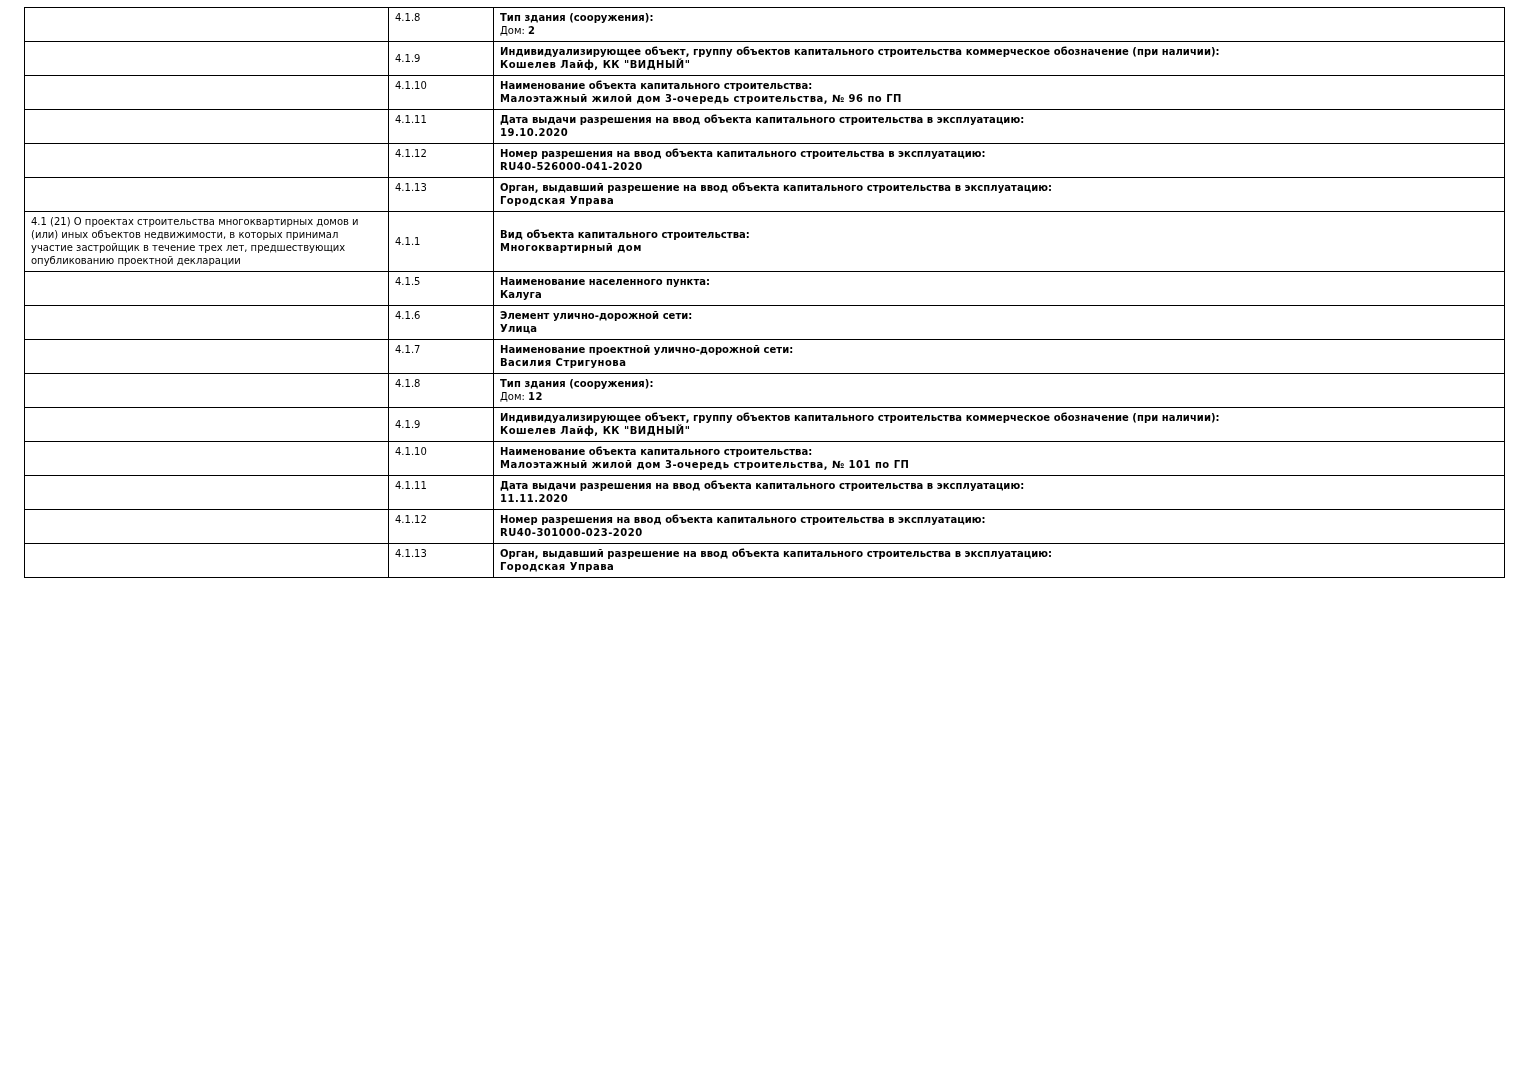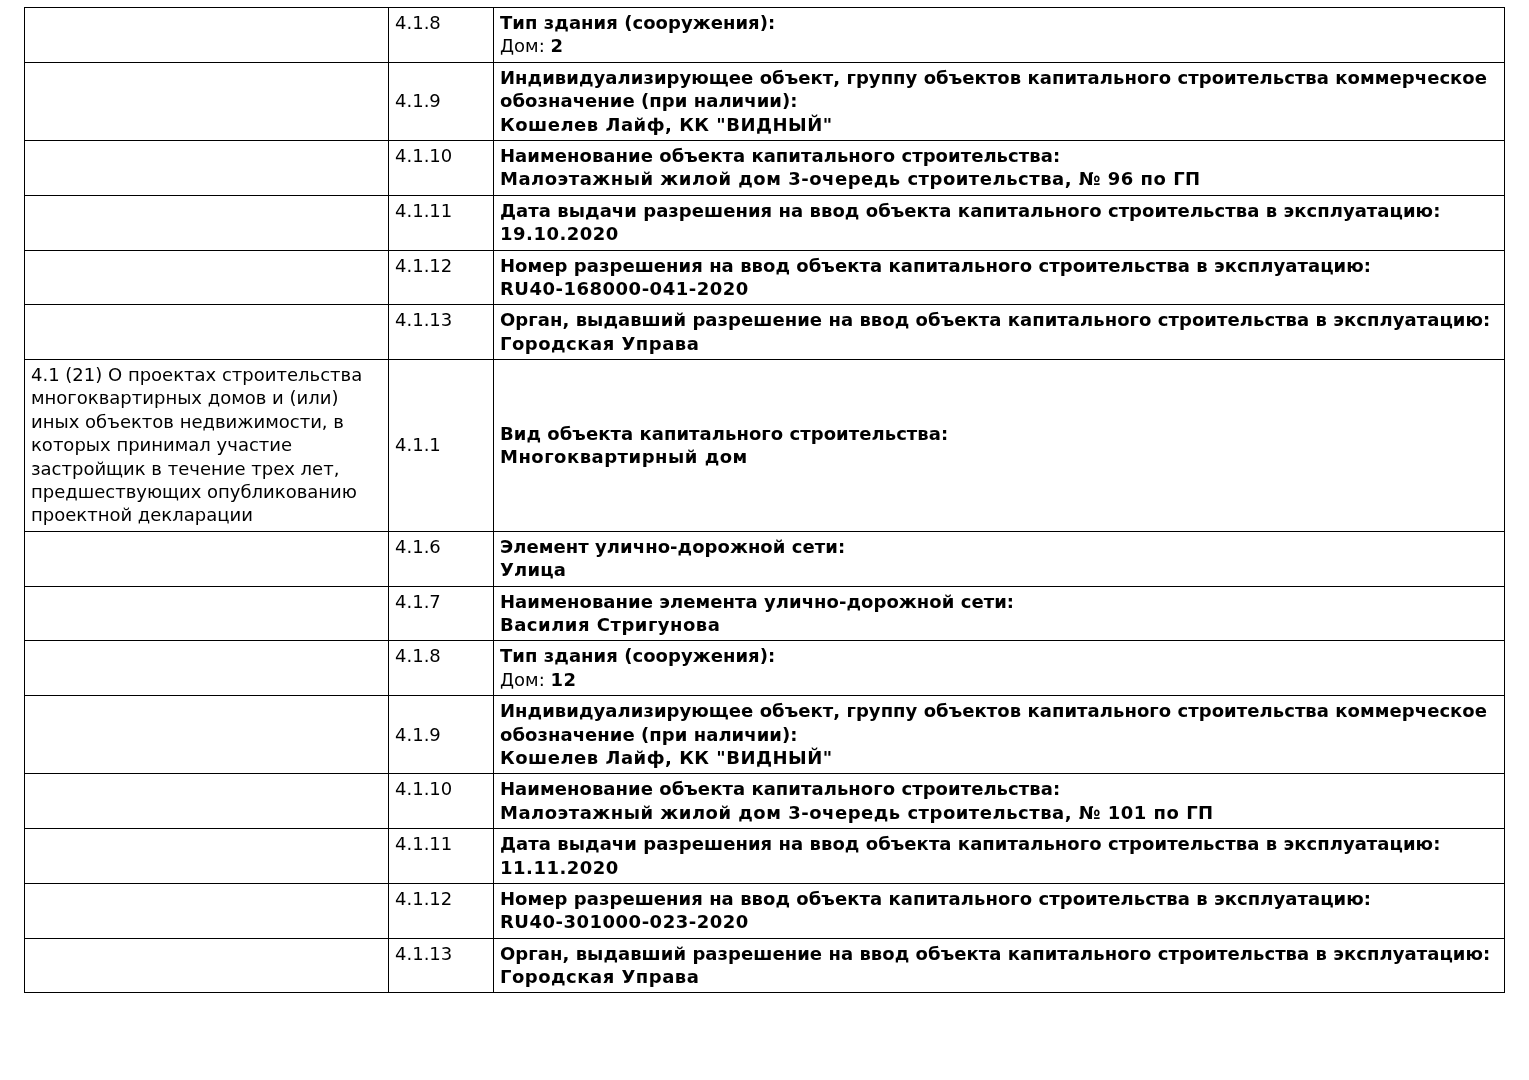--- a/index.html
+++ b/index.html
@@ -27,21 +27,21 @@
     margin: 7px 0 0 24px;
   }
   table.decl col.c-section { width: 364px; }
   table.decl col.c-num     { width: 105px; }
   table.decl col.c-val     { width: 1011px; }
 
   table.decl td {
     border: 1.4px solid #000000;
     vertical-align: top;
     padding: 3px 6px 4px 6px;
-    font-size: 18px;
+    font-size: 10px;
     line-height: 1.30;
     word-wrap: break-word;
   }
   td.num {
     vertical-align: middle;
     padding-left: 7px;
     font-size: 14.5px;
   }
   td.section {
     vertical-align: top;
@@ -126,21 +126,21 @@
           <span class="lbl">Дата выдачи разрешения на ввод объекта капитального строительства в эксплуатацию:</span>
           <span class="v">19.10.2020</span>
         </td>
       </tr>
 
       <tr>
         <td class="section"></td>
         <td class="num">4.1.12</td>
         <td class="val">
           <span class="lbl">Номер разрешения на ввод объекта капитального строительства в эксплуатацию:</span>
-          <span class="v">RU40-168000-041-2020</span>
+          <span class="v">RU40-526000-041-2020</span>
         </td>
       </tr>
 
       <tr>
         <td class="section"></td>
         <td class="num">4.1.13</td>
         <td class="val">
           <span class="lbl">Орган, выдавший разрешение на ввод объекта капитального строительства в эксплуатацию:</span>
           <span class="v">Городская Управа</span>
         </td>
@@ -151,35 +151,43 @@
         <td class="num">4.1.1</td>
         <td class="val">
           <span class="lbl">Вид объекта капитального строительства:</span>
           <span class="v">Многоквартирный дом</span>
         </td>
       </tr>
 
 
 
 
+      <tr>
+        <td class="section"></td>
+        <td class="num">4.1.5</td>
+        <td class="val">
+          <span class="lbl">Наименование населенного пункта:</span>
+          <span class="v nosp">Калуга</span>
+        </td>
+      </tr>
 
       <tr>
         <td class="section"></td>
         <td class="num">4.1.6</td>
         <td class="val">
           <span class="lbl">Элемент улично-дорожной сети:</span>
           <span class="v nosp">Улица</span>
         </td>
       </tr>
 
       <tr>
         <td class="section"></td>
         <td class="num">4.1.7</td>
         <td class="val">
-          <span class="lbl">Наименование элемента улично-дорожной сети:</span>
+          <span class="lbl">Наименование проектной улично-дорожной сети:</span>
           <span class="v">Василия Стригунова</span>
         </td>
       </tr>
 
       <tr>
         <td class="section"></td>
         <td class="num">4.1.8</td>
         <td class="val">
           <span class="lbl">Тип здания (сооружения):</span>
           <span class="vinline"><span>Дом: </span><b>12</b></span>

